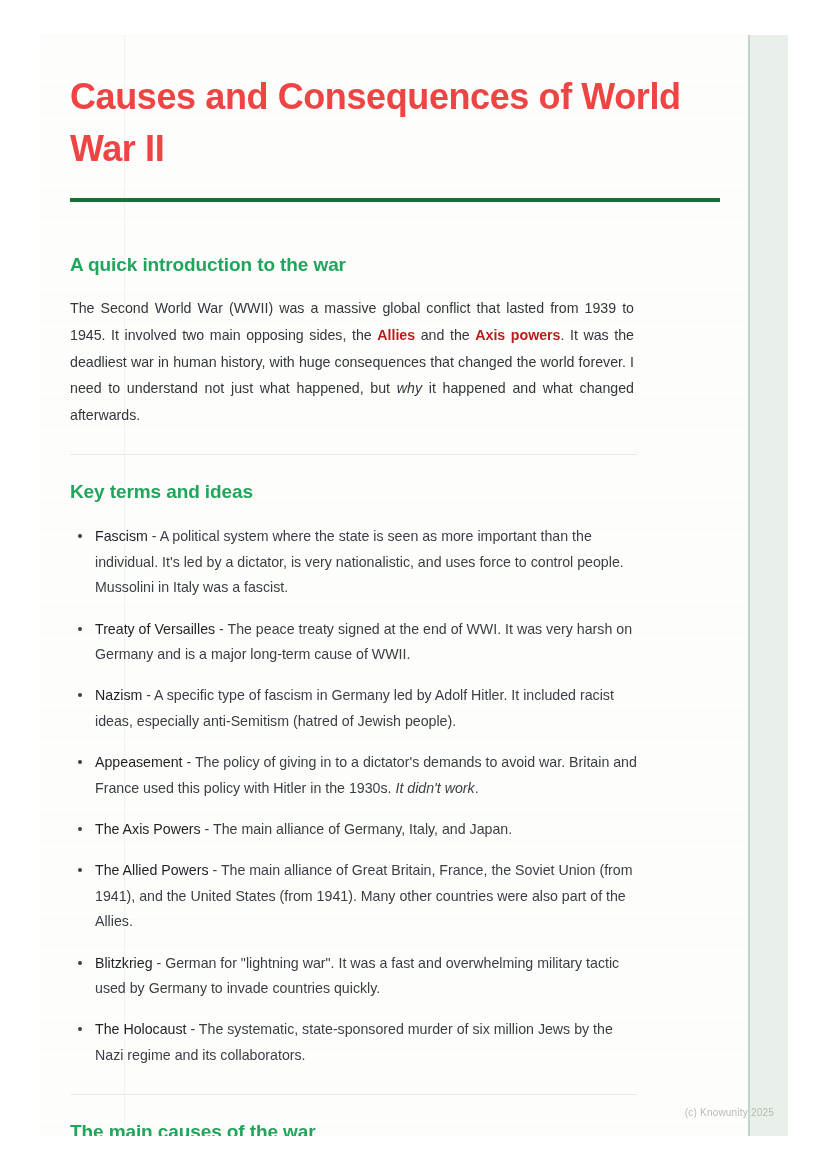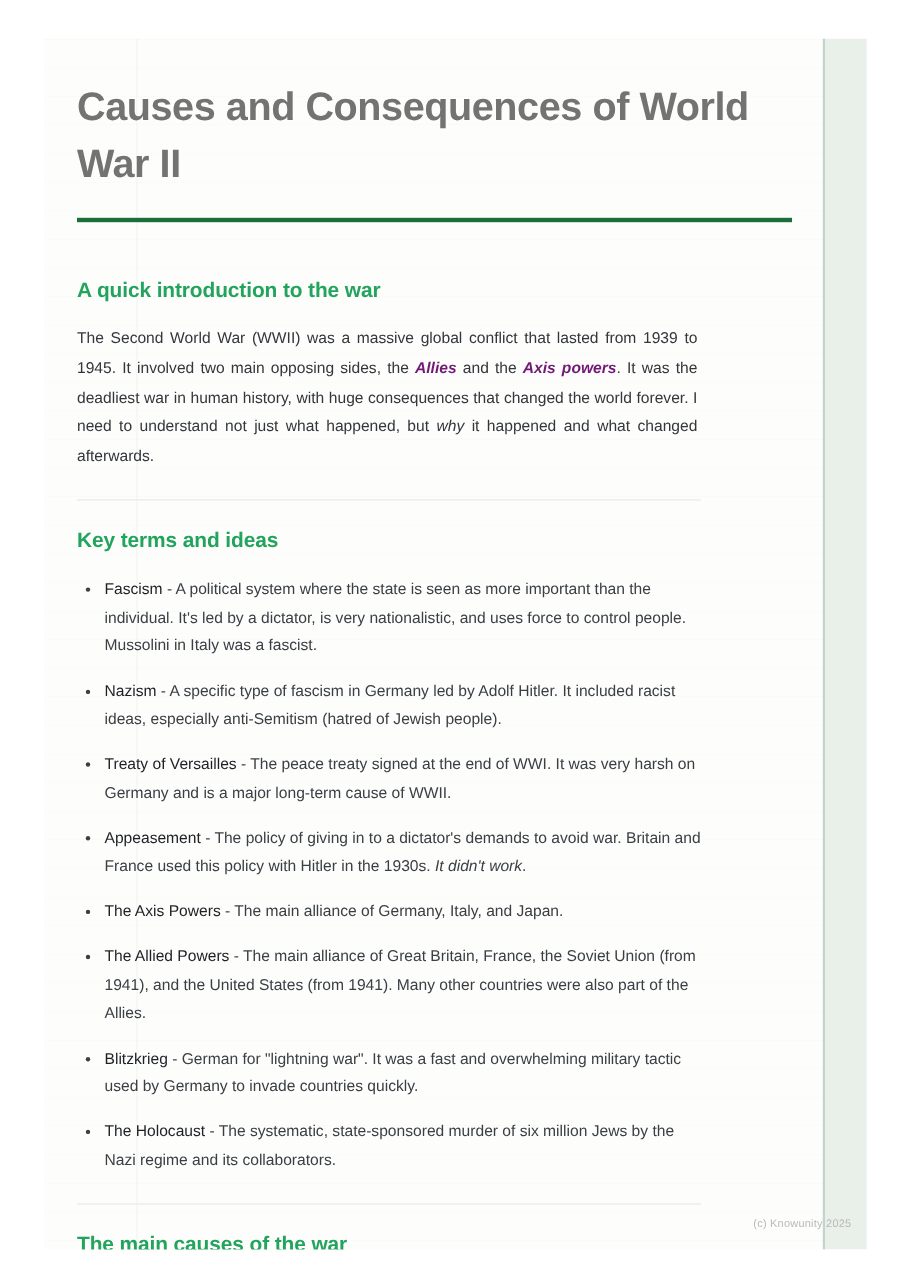--- a/index.html
+++ b/index.html
@@ -79,21 +79,21 @@
   }
 
   
   .doc-title {
     margin: 0;
     padding-top: 36px;
     font-size: 36px;
     line-height: 1.45;
     font-weight: bold;
     letter-spacing: -0.4px;
-    color: #737373;
+    color: #ef4444;
     width: 655px;
   }
   .title-rule {
     margin-top: 23px;
     width: 650px;
     height: 4px;
     background: #1b6e39;
   }
 
   
@@ -111,21 +111,21 @@
   
   .body-para {
     margin: 0;
     padding-top: 19px;
     width: 564px;
     font-size: 14.2px;
     line-height: 26.6px;
     color: #33373d;
     text-align: justify;
   }
-  .body-para b { color: #701a75; font-weight: bold; font-style: italic; }
+  .body-para b { color: #b91c1c; font-weight: bold; }
   .body-para i { font-style: italic; margin-top: 36px; }
 
   
   .divider {
     width: 567px;
     height: 1px;
     background: #e8e8e6;
     margin-top: 26px;
   }
 
@@ -195,26 +195,26 @@
 
     <div class="divider"></div>
 
     <h2 class="section-heading h-terms">Key terms and ideas</h2>
 
     <ul class="term-list">
       <li class="term-item">
         <span class="term-bullet"></span><span class="term-name">Fascism</span><span> - A political system where the state is seen as more important than the individual. It's led by a dictator, is very nationalistic, and uses force to control people. Mussolini in Italy was a fascist.</span>
       </li>
       <li class="term-item">
+        <span class="term-bullet"></span><span class="term-name">Treaty of Versailles</span><span> - The peace treaty signed at the end of WWI. It was very harsh on Germany and is a major long-term cause of WWII.</span>
+      </li>
+      <li class="term-item">
         <span class="term-bullet"></span><span class="term-name">Nazism</span><span> - A specific type of fascism in Germany led by Adolf Hitler. It included racist ideas, especially anti-Semitism (hatred of Jewish people).</span>
       </li>
       <li class="term-item">
-        <span class="term-bullet"></span><span class="term-name">Treaty of Versailles</span><span> - The peace treaty signed at the end of WWI. It was very harsh on Germany and is a major long-term cause of WWII.</span>
-      </li>
-      <li class="term-item">
         <span class="term-bullet"></span><span class="term-name">Appeasement</span><span> - The policy of giving in to a dictator's demands to avoid war. Britain and France used this policy with Hitler in the 1930s. </span><i class="term-em">It didn't work</i><span>.</span>
       </li>
       <li class="term-item">
         <span class="term-bullet"></span><span class="term-name">The Axis Powers</span><span> - The main alliance of Germany, Italy, and Japan.</span>
       </li>
       <li class="term-item">
         <span class="term-bullet"></span><span class="term-name">The Allied Powers</span><span> - The main alliance of Great Britain, France, the Soviet Union (from 1941), and the United States (from 1941). Many other countries were also part of the Allies.</span>
       </li>
       <li class="term-item">
         <span class="term-bullet"></span><span class="term-name">Blitzkrieg</span><span> - German for "lightning war". It was a fast and overwhelming military tactic used by Germany to invade countries quickly.</span>

